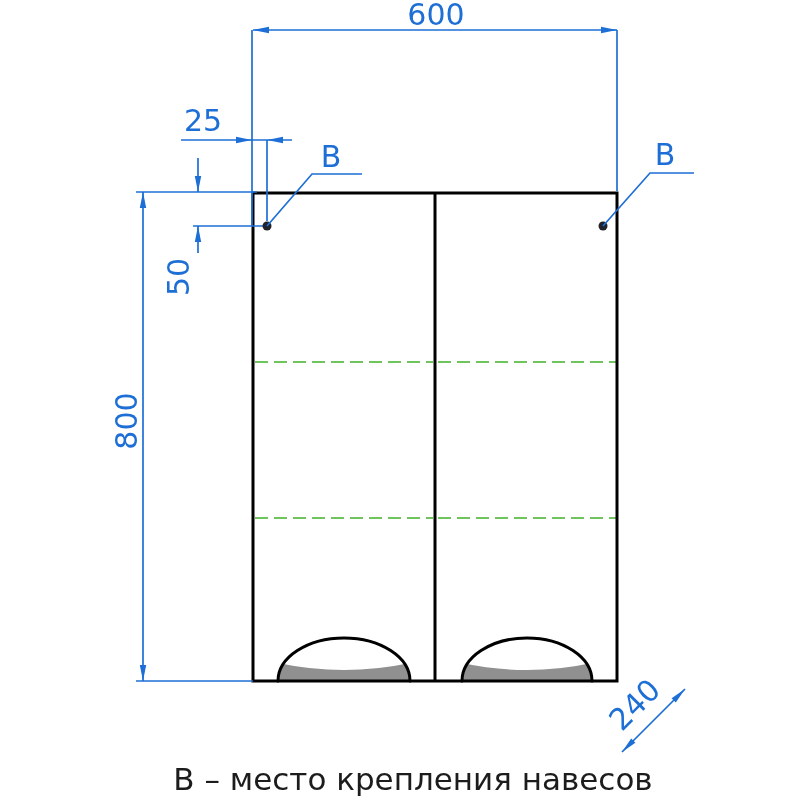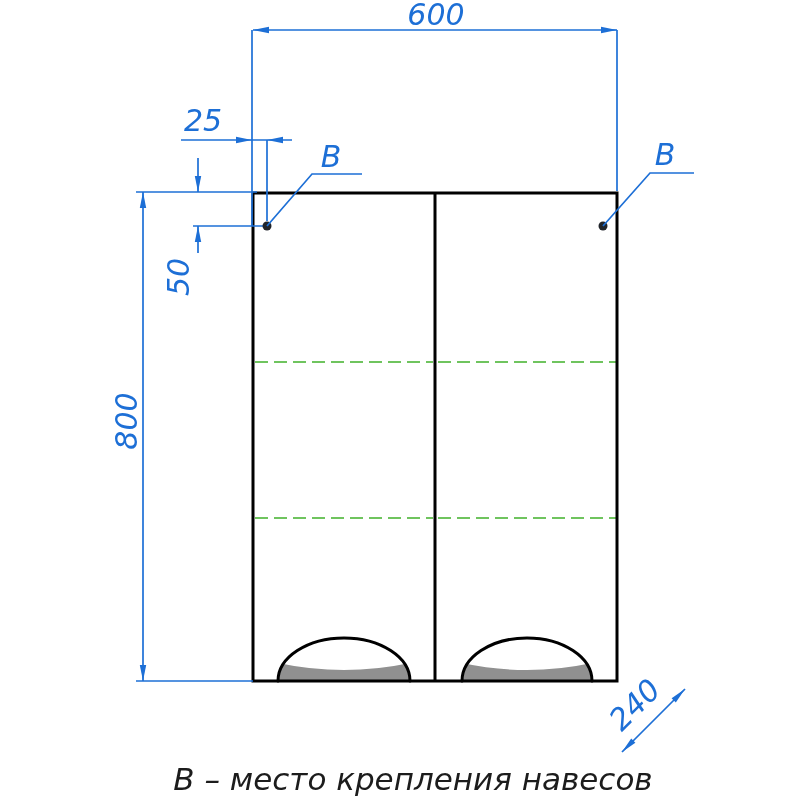--- a/index.html
+++ b/index.html
@@ -4,21 +4,21 @@
 <style>
   html, body {
     margin: 0;
     padding: 0;
     background: #ffffff;
     width: 800px;
     height: 800px;
     overflow: hidden;
     font-family: "DejaVu Sans", sans-serif;
   }
-  .stage { position: relative; width: 800px; height: 616px; font-style: italic; }
+  .stage { position: relative; width: 800px; height: 616px; }
   svg { display: block; }
 
   
   .outline      { fill: none; stroke: #000000; stroke-width: 3; }
   .divider      { stroke: #000000; stroke-width: 3; }
   .arch-stroke  { fill: none; stroke: #000000; stroke-width: 3; stroke-linecap: round; }
   .arch-fill    { fill: #ffffff; stroke: none; }
   .glass        { fill: #909090; stroke: none; }
 
   

